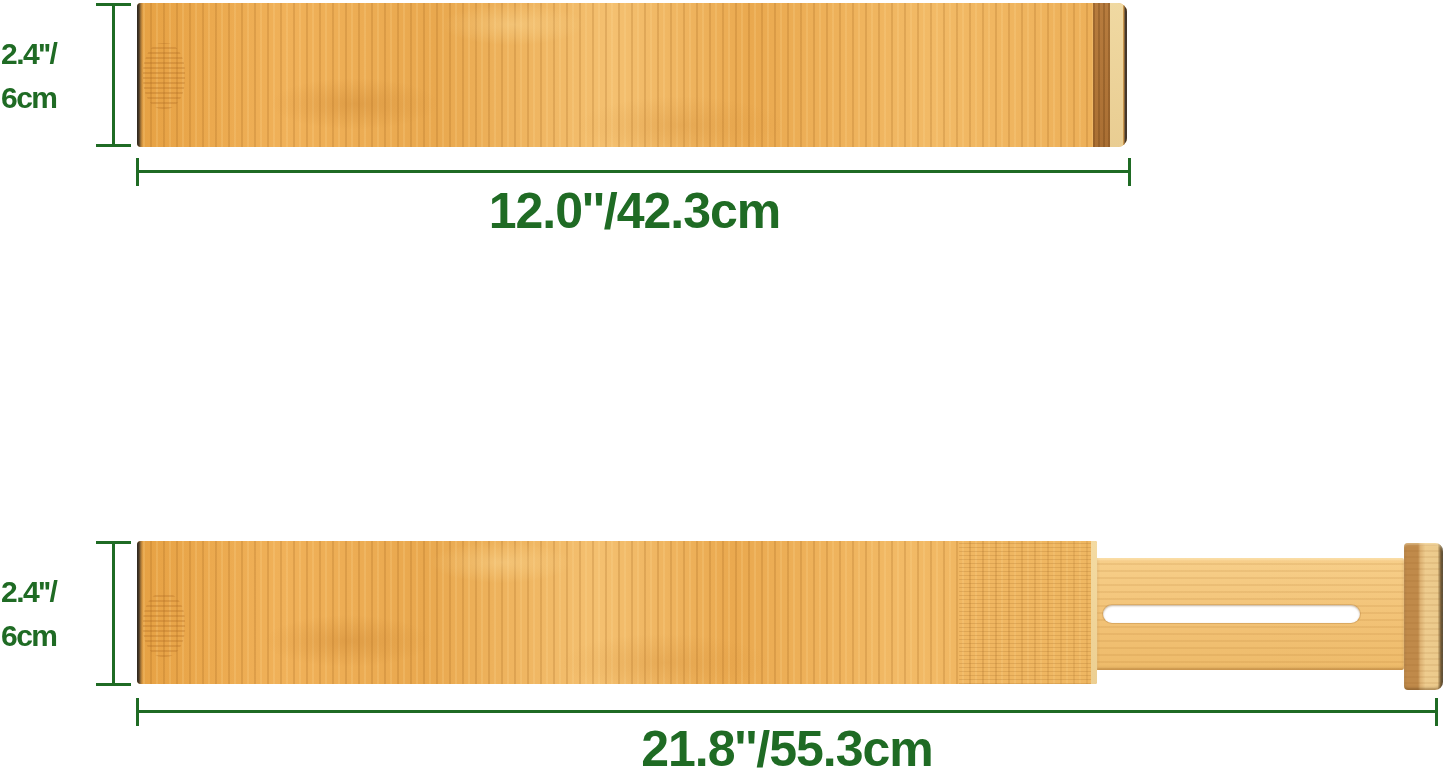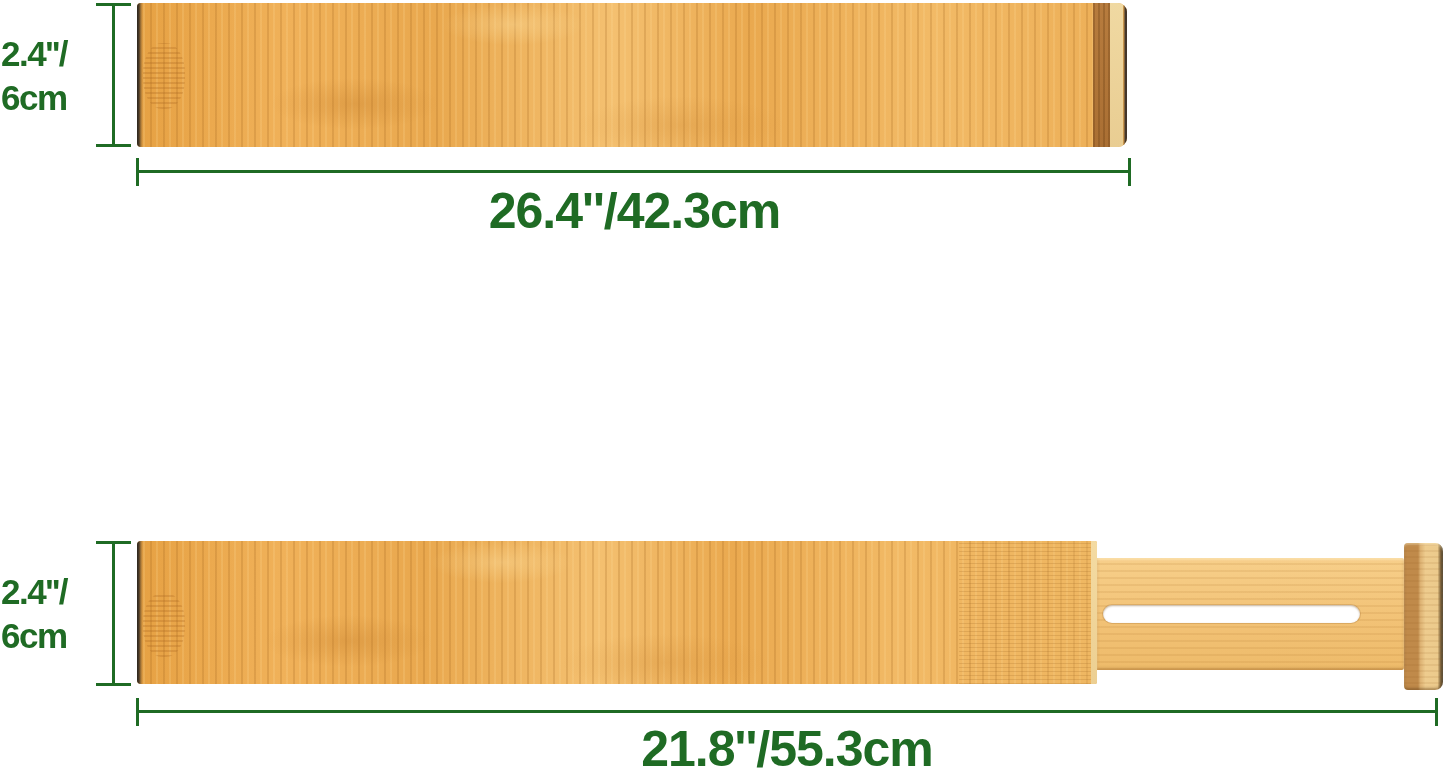--- a/index.html
+++ b/index.html
@@ -3,21 +3,21 @@
 <meta charset="utf-8">
 <style>
   html,body{margin:0;padding:0;background:#ffffff;}
   .canvas{
     position:relative;width:1445px;height:775px;background:#ffffff;overflow:hidden;
     font-family:"Liberation Sans", sans-serif;
   }
   
   .side-label{
     position:absolute;left:1px;width:119px;color:#1f6b24;
-    font-size:35px;font-weight:700;line-height:44px;letter-spacing:-1.5px;
+    font-size:30px;font-weight:700;line-height:44px;letter-spacing:-1.5px;
   }
   .side-label span{display:block;}
   .vdim{
     position:absolute;left:96px;width:35px;
     border-top:3px solid #1f6b24;border-bottom:3px solid #1f6b24;
     box-sizing:border-box;
   }
   .vdim .vline{
     display:block;position:absolute;left:50%;top:0;bottom:0;width:3px;
     margin-left:-1.5px;background:#1f6b24;
@@ -119,21 +119,21 @@
       <i class="knot" style="top:40px;height:66px;"></i>
       <i class="stripe-brown"></i>
       <i class="stripe-light"></i>
       <i class="edge-right"></i>
     </div>
 
     <div class="hdim" style="left:136px;top:158px;width:995px;">
       <i class="hline"></i>
     </div>
 
-    <div class="width-label" style="left:137px;top:182px;width:995px;">26.4''/42.3cm</div>
+    <div class="width-label" style="left:137px;top:182px;width:995px;">12.0''/42.3cm</div>
   </section>
 
   <section>
 
     <div class="side-label" style="top:570px;">
       <span>2.4''/</span>
       <span>6cm</span>
     </div>
 
     <div class="vdim" style="top:541px;height:145px;">

